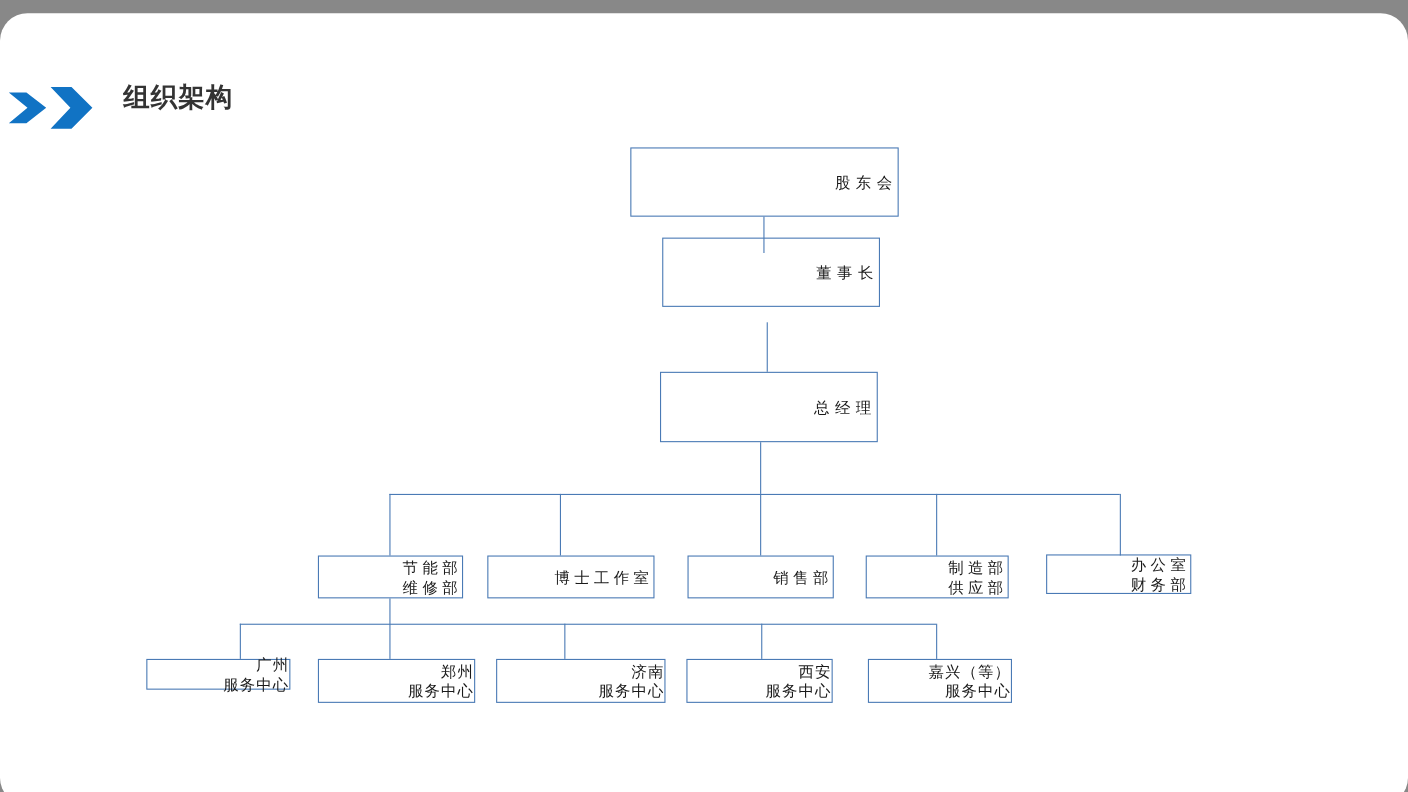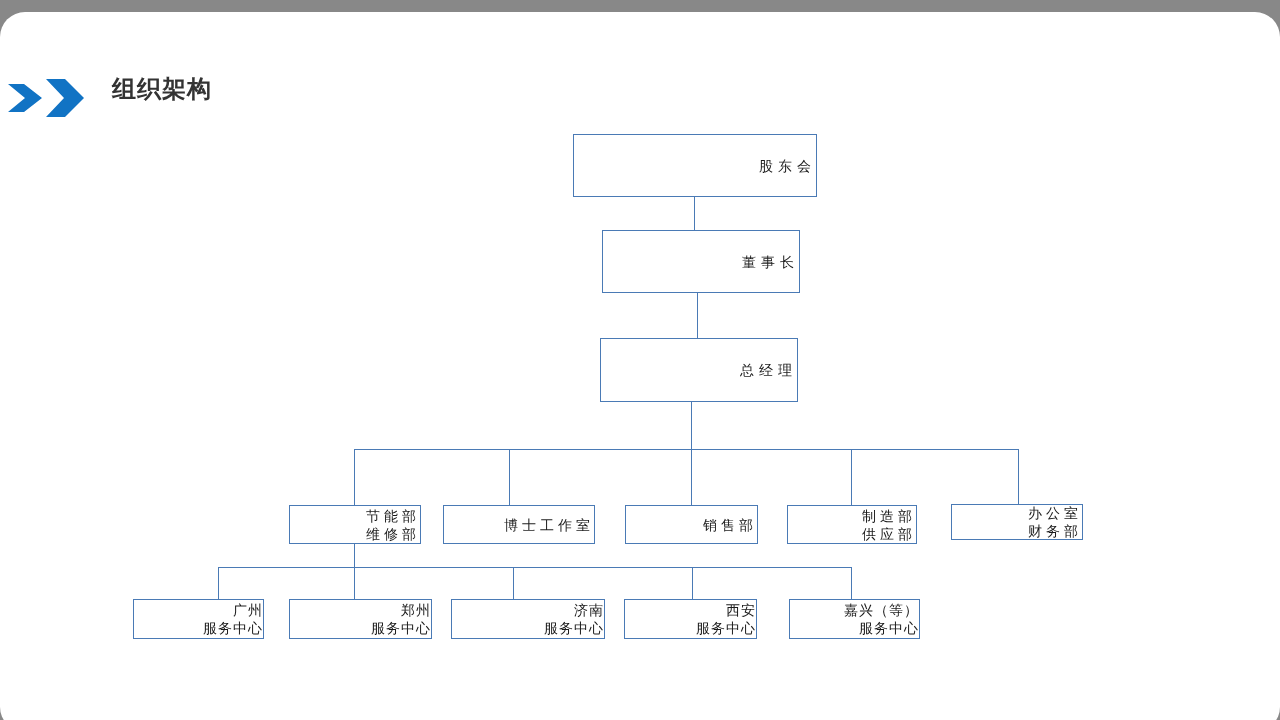--- a/index.html
+++ b/index.html
@@ -48,21 +48,21 @@
     </svg>
     <h1 class="slide-title">组织架构</h1>
   </div>
 
   <div>
 
     <div class="node" style="left:573px;top:122px;width:244px;height:63px">
       <span class="ls5">股东会</span>
     </div>
 
-    <div class="node" style="left:602px;top:218px;width:198px;height:63px">
+    <div class="node" style="left:602px;top:204px;width:198px;height:63px">
       <span class="ls5">董事长</span>
     </div>
 
     <div class="node" style="left:600px;top:326px;width:198px;height:64px">
       <span class="ls5">总经理</span>
     </div>
 
     <div class="node" style="left:289px;top:493px;width:132px;height:39px">
       <span class="ls4">节能部</span>
       <span class="ls4">维修部</span>
@@ -81,21 +81,21 @@
     <div class="node" style="left:787px;top:493px;width:130px;height:39px">
       <span class="ls4">制造部</span>
       <span class="ls4">供应部</span>
     </div>
 
     <div class="node" style="left:951px;top:492px;width:132px;height:36px">
       <span class="ls4">办公室</span>
       <span class="ls4">财务部</span>
     </div>
 
-    <div class="node" style="left:133px;top:587px;width:131px;height:40px">
+    <div class="node" style="left:133px;top:587px;width:131px;height:28px">
       <span class="ls1">广州</span>
       <span class="ls1">服务中心</span>
     </div>
 
     <div class="node" style="left:289px;top:587px;width:143px;height:40px">
       <span class="ls1">郑州</span>
       <span class="ls1">服务中心</span>
     </div>
 
     <div class="node" style="left:451px;top:587px;width:154px;height:40px">

